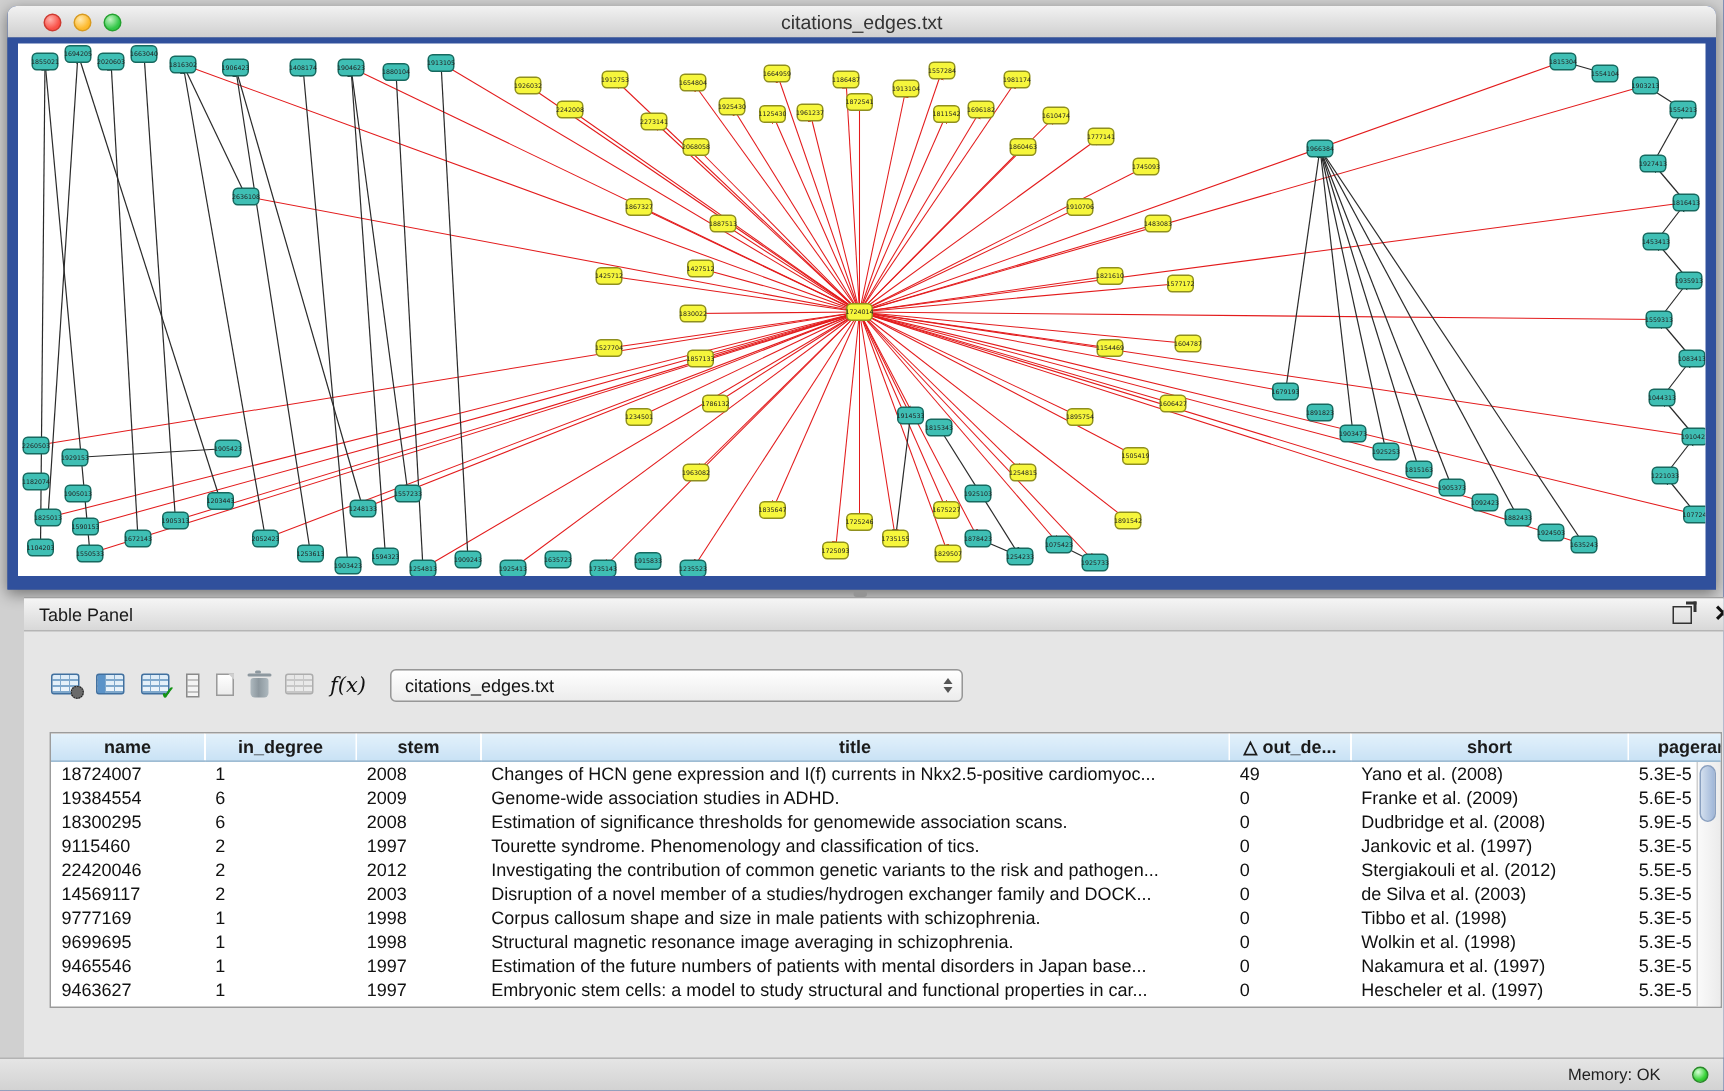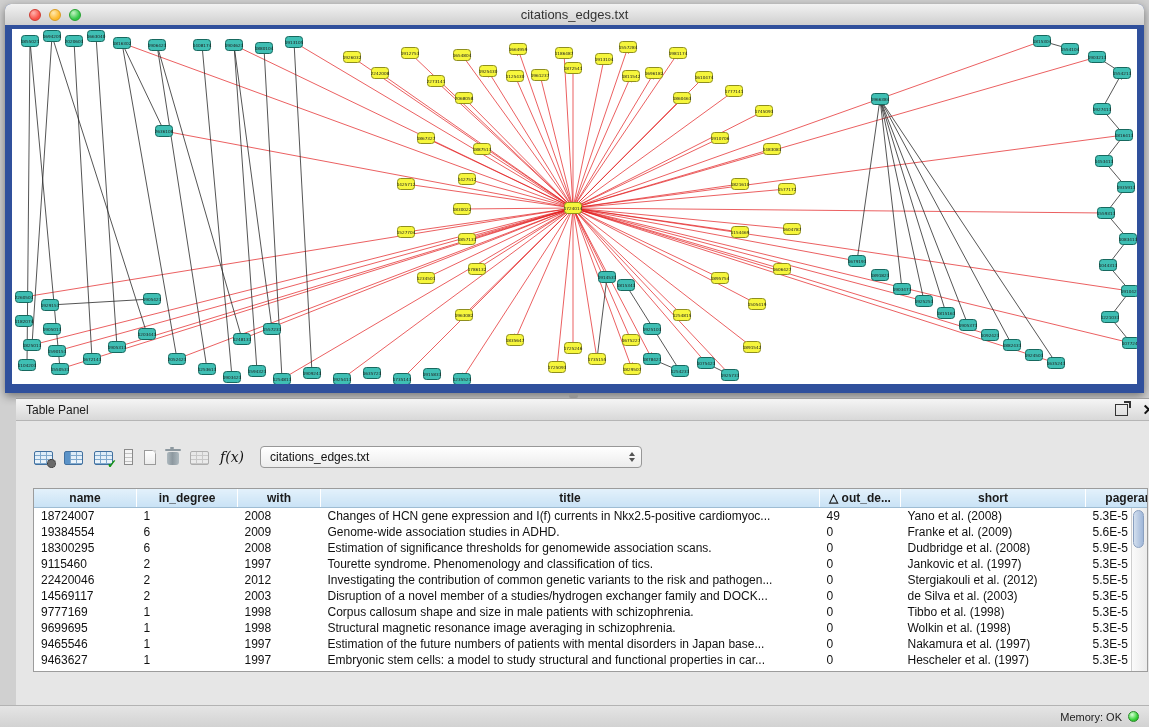--- a/index.html
+++ b/index.html
@@ -22,21 +22,21 @@
 
   
   .tpanel{position:absolute;left:16px;top:398px;width:1149px;height:307px;background:#e6e6e6;border-top:1px solid #9f9f9f;box-sizing:border-box}
   .tpanel-header{height:21px;background:linear-gradient(#f5f5f5,#d8d8d8);border-bottom:1px solid #b5b5b5;display:flex;align-items:center;padding:0 10px;font-size:12px;color:#1a1a1a}
   .tpanel-header .ph-title{flex:1}
   .ph-float{width:11px;height:10px;border:1px solid #333;position:relative;margin-right:14px;display:inline-block}
   .ph-float::after{content:"";position:absolute;right:-4px;top:-4px;width:5px;height:5px;border-top:2px solid #333;border-right:2px solid #333}
   .ph-close{font-size:15px;font-weight:bold;color:#111;line-height:15px;cursor:default}
 
   .toolbar{position:absolute;left:18px;top:43px;height:30px;display:flex;align-items:center}
-  .tb-icons{display:flex;align-items:flex-end;gap:11px}
+  .tb-icons{display:flex;align-items:flex-start;gap:11px}
   .tbi{display:inline-block;position:relative;vertical-align:middle;box-sizing:border-box}
   [data-name="table-settings-icon"],[data-name="table-columns-icon"],[data-name="import-table-icon"],[data-name="delete-table-icon"]{
     width:19px;height:14px;border:1px solid #41709f;border-radius:2px;
     background:repeating-linear-gradient(to right,rgba(0,0,0,0) 0 5px,#7fa8cc 5px 6px),
                repeating-linear-gradient(to bottom,rgba(0,0,0,0) 0 3px,#7fa8cc 3px 4px),
                linear-gradient(#dcebf7,#eef5fb)}
   [data-name="table-settings-icon"]::after{content:"";position:absolute;right:-4px;bottom:-4px;width:9px;height:9px;border-radius:50%;background:#6a6a6a;border:1px dotted #222;box-sizing:border-box}
   [data-name="table-columns-icon"]{background:linear-gradient(to right,#5b93c8 0 5px,rgba(0,0,0,0) 5px),
                repeating-linear-gradient(to right,rgba(0,0,0,0) 0 5px,#7fa8cc 5px 6px),
                repeating-linear-gradient(to bottom,rgba(0,0,0,0) 0 3px,#7fa8cc 3px 4px),
@@ -66,21 +66,21 @@
   .ntable th.cfill,.ntable td.cfill{width:auto}
   .vscroll{position:absolute;right:0;top:19px;bottom:0;width:15px;background:linear-gradient(90deg,#fafafa,#ebebeb);border-left:1px solid #cfcfcf}
   .vthumb{position:absolute;top:2px;left:1px;width:11px;height:38px;border-radius:6px;background:linear-gradient(90deg,#d3dfee,#9fb6d8);border:1px solid #8aa0c0;box-sizing:border-box}
 
   .tabs{position:absolute;left:0;top:277px;width:100%;display:flex;justify-content:center}
   .ttab{font-family:"Liberation Sans",sans-serif;font-size:12px;padding:3px 13px;border:1px solid #8b8b8b;background:linear-gradient(#fdfdfd,#d8d8d8);color:#111;margin-left:-1px;cursor:default}
   .ttab:first-child{border-radius:4px 0 0 4px}
   .ttab:last-child{border-radius:0 4px 4px 0}
   .ttab.active{background:linear-gradient(#7d7d7d,#565656);color:#fff;border-color:#4c4c4c}
 
-  .statusbar{position:absolute;left:0;bottom:0;width:100%;height:22px;background:linear-gradient(#e5e5e5,#d2d2d2);border-top:1px solid #b3b3b3;display:flex;justify-content:flex-end;align-items:center;padding-right:10px;font-size:11px;color:#222;box-sizing:border-box;gap:6px}
+  .statusbar{position:absolute;left:0;bottom:0;width:100%;height:22px;background:linear-gradient(#e5e5e5,#d2d2d2);border-top:1px solid #b3b3b3;display:flex;justify-content:flex-end;align-items:center;padding-right:10px;font-size:11px;color:#222;box-sizing:border-box;gap:21px}
   .memdot{width:11px;height:11px;border-radius:50%;background:radial-gradient(circle at 35% 30%,#d8ffd8,#38d338 60%,#1f9e1f);border:1px solid #2a8a2a;box-sizing:border-box}
 </style>
 </head>
 <body>
 
 <div class="gwin" data-name="network-window">
   <div class="titlebar" data-name="window-titlebar">
     <div class="lights">
       <span class="light red" data-name="close-window-button"></span>
       <span class="light yellow" data-name="minimize-window-button"></span>
@@ -720,21 +720,21 @@
         </span>
     </div>
   </div>
 
   <div class="table-box" data-name="node-table">
     <table class="ntable">
       <thead>
           <tr data-name="node-table-header-row">
             <th class="c0" data-name="column-header">name</th>
             <th class="c1" data-name="column-header">in_degree</th>
-            <th class="c2" data-name="column-header">with</th>
+            <th class="c2" data-name="column-header">stem</th>
             <th class="c3" data-name="column-header">title</th>
             <th class="c4" data-name="column-header">△ out_de...</th>
             <th class="c5" data-name="column-header">short</th>
             <th class="c6" data-name="column-header">pagerank</th>
             <th class="cfill" data-name="column-header-filler"></th>
           </tr>
         </thead>
       <tbody data-name="node-table-body">
           <tr data-name="table-row">
             <td class="c0">18724007</td>

